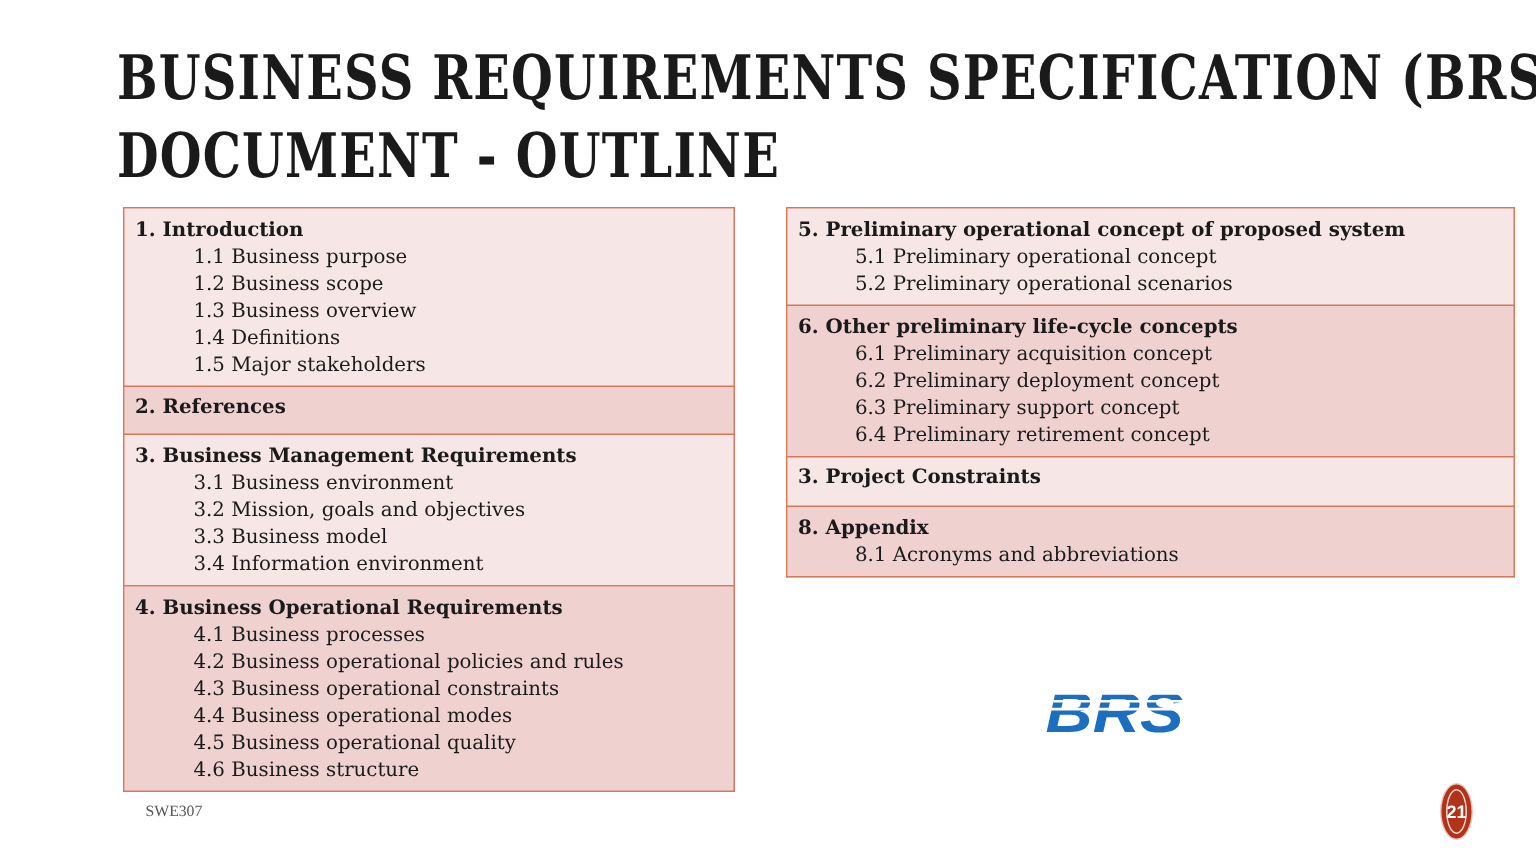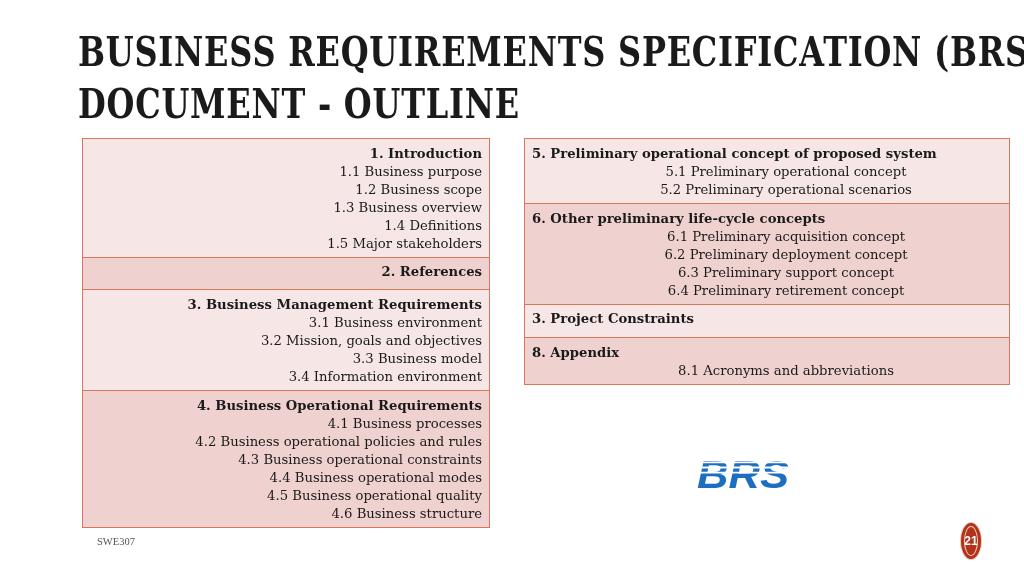--- a/index.html
+++ b/index.html
@@ -1,26 +1,26 @@
 <!DOCTYPE html>
 <html><head>
 <meta charset="utf-8">
 <style>
   html, body { margin:0; padding:0; }
   body { width:1024px; height:574px; background:#ffffff; position:relative; overflow:hidden; font-family:"DejaVu Serif", serif; }
   .title { position:absolute; left:78px; top:26px; width:920px; font-family:"DejaVu Serif", serif; font-weight:bold; font-size:41px; line-height:52px; letter-spacing:1px; color:#1a1a1a; transform:scaleX(0.78); transform-origin:left top; white-space:nowrap; }
   .table { position:absolute; border-collapse:collapse; }
-  .tbl-left { left:82px; top:138px; width:408px;text-align:right; }
+  .tbl-left { left:82px; top:138px; width:408px; }
   .tbl-right { left:524px; top:138px; width:486px; }
   .cell { border:1.5px solid #d9775a; padding:6px 7px 4px 7px; font-size:13.2px; line-height:18px; color:#1a1a1a; }
   .cell.light { background:#f6e7e6; }
   .cell.dark { background:#efd2d0; }
   .head { font-weight:bold; }
   .sub { padding-left:39px; }
-  .tbl-right .sub { padding-left:38px;text-align:center; }
+  .tbl-right .sub { padding-left:38px; }
   .logo { position:absolute; left:696px; top:458px; width:94px; height:32px; }
   .footer { position:absolute; left:97px; top:536px; font-size:10.5px; color:#555; font-family:"Liberation Serif", serif; }
   .pagenum { position:absolute; left:961px; top:523px; width:20px; height:36px; border-radius:50%; background:#b2321a; box-shadow:0 0 0 1px #e9c8bd; display:flex; align-items:center; justify-content:center; }
   .pagenum::before { content:""; position:absolute; inset:3px; border:1.5px solid #f3d9cf; border-radius:50%; }
   .pagenum span { color:#fff; font-weight:bold; font-size:12px; font-family:"Liberation Sans", sans-serif; position:relative; }
 </style>
 </head>
 <body>
 
 <div class="title">

